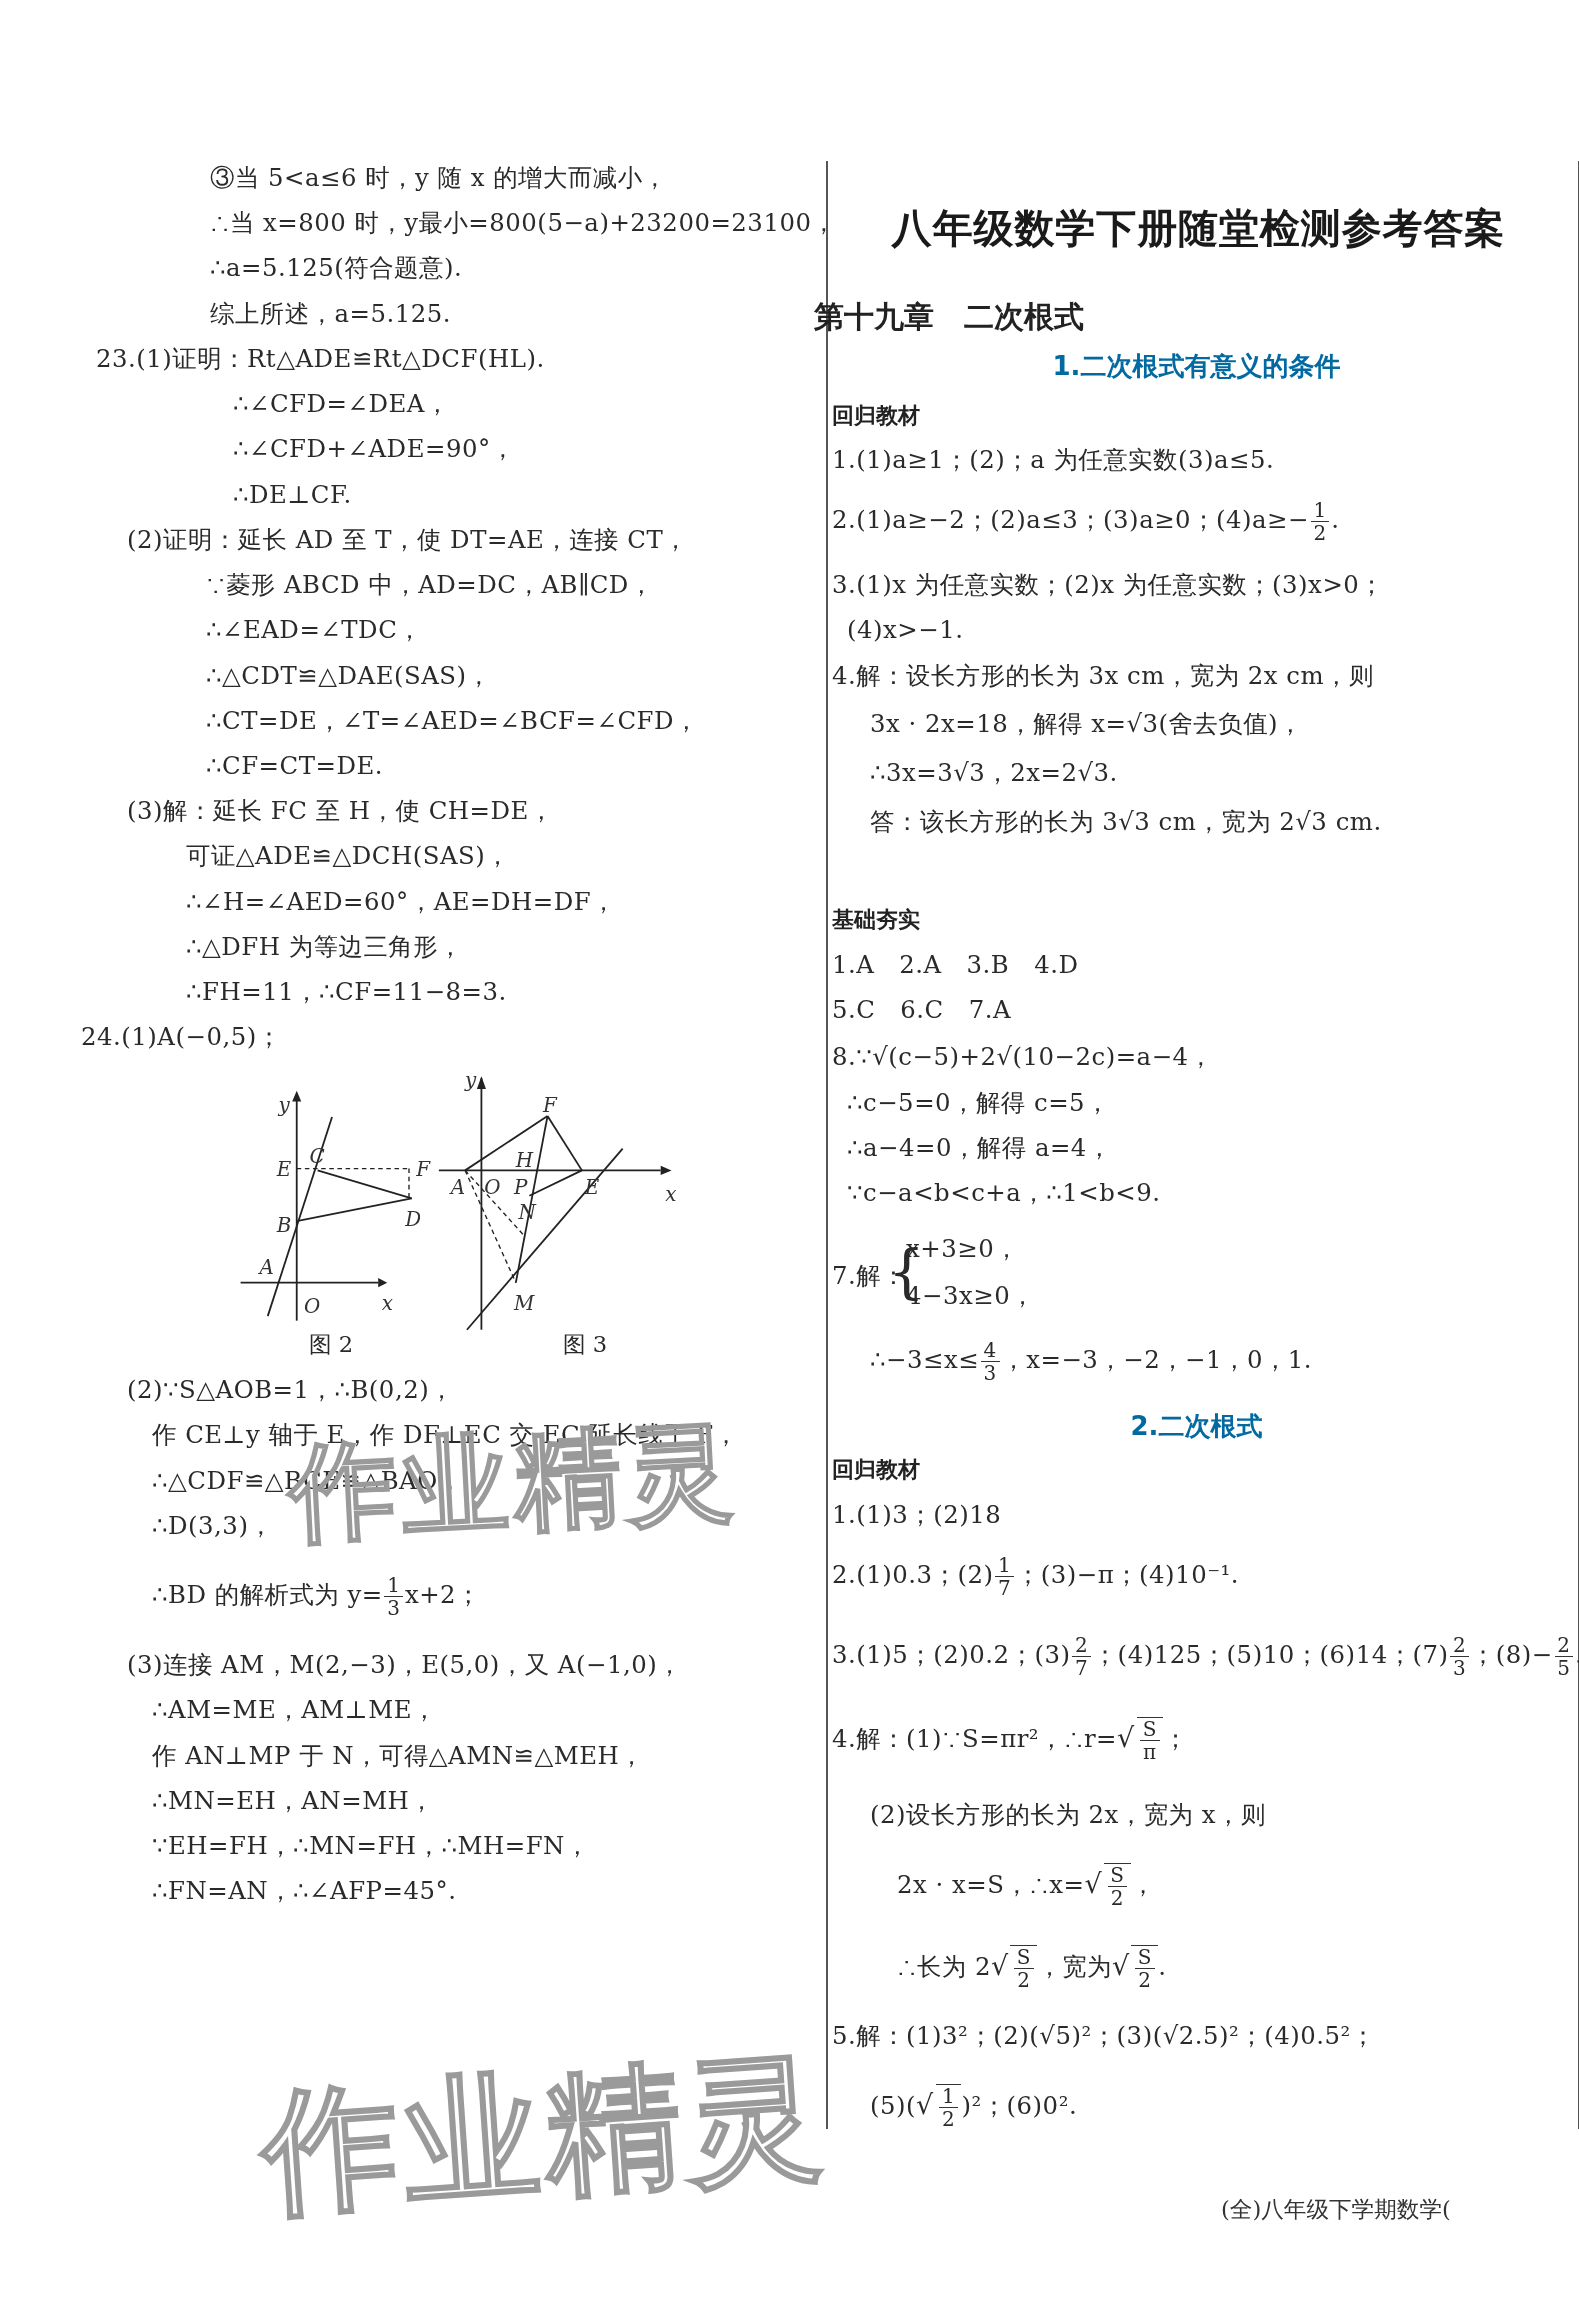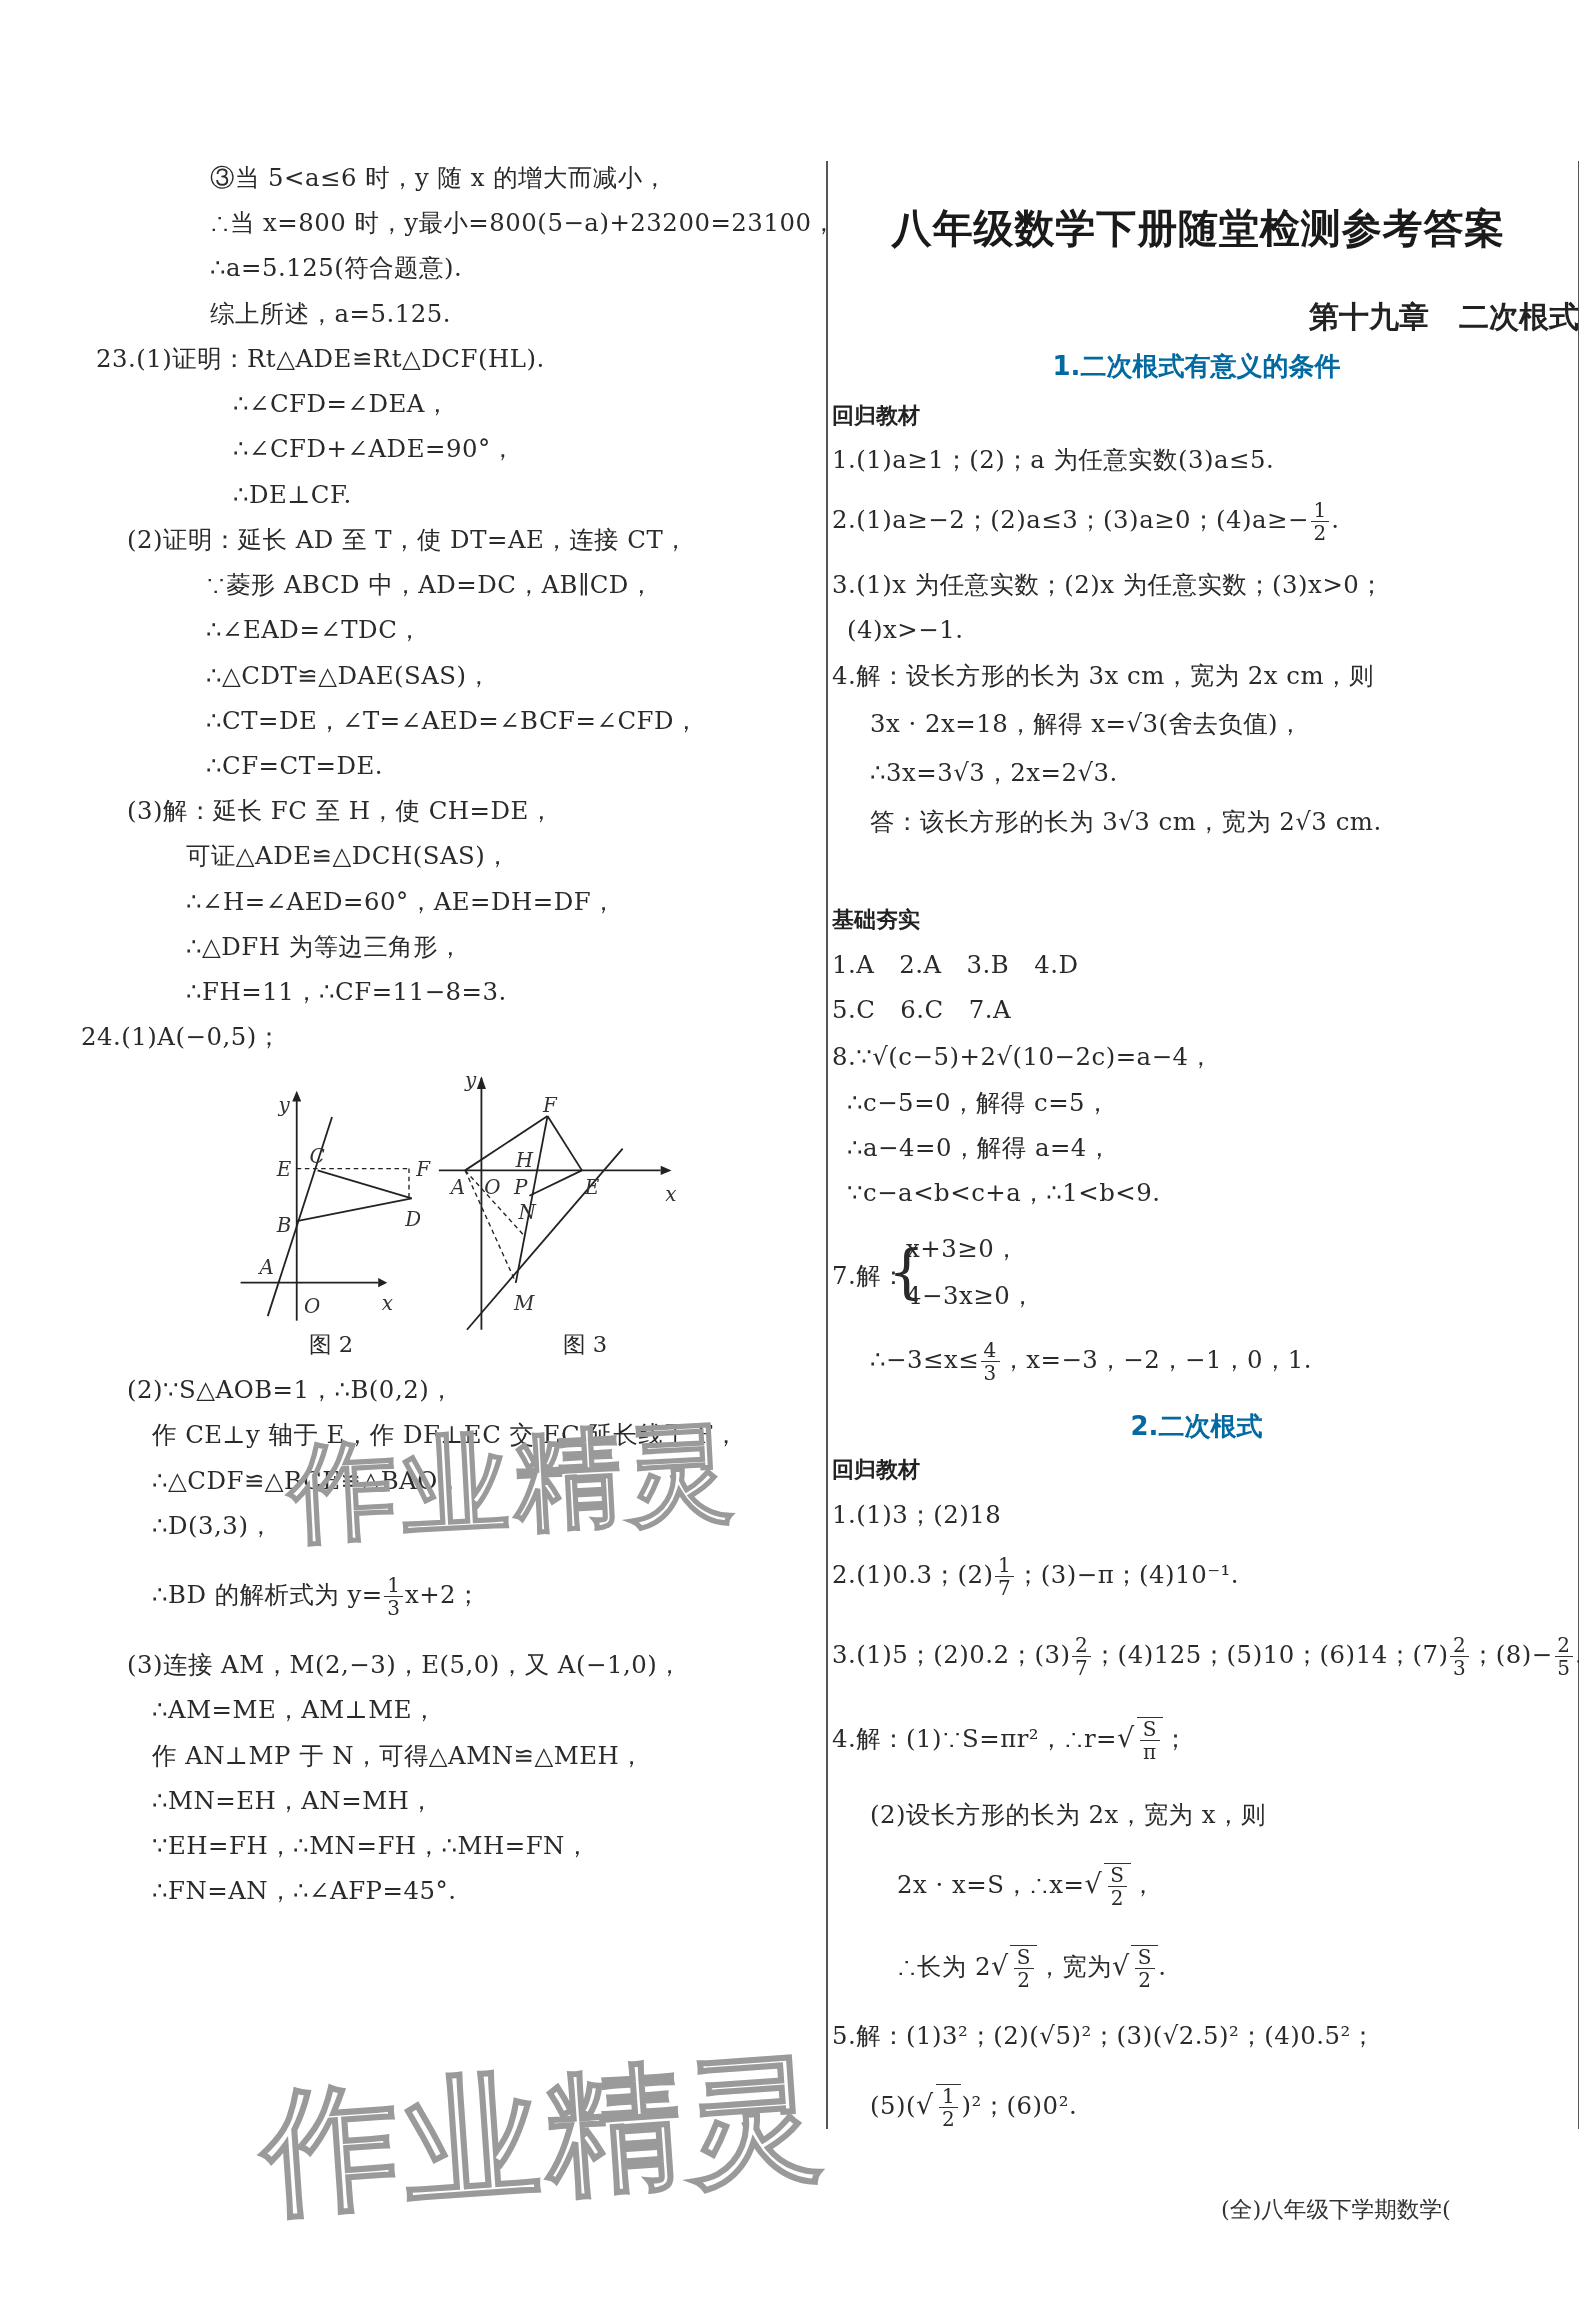--- a/index.html
+++ b/index.html
@@ -4,21 +4,21 @@
 <style>
   html,body{margin:0;padding:0;background:#fff;}
   body{width:1579px;height:2320px;position:relative;overflow:hidden;
        font-family:"DejaVu Serif","Liberation Serif",serif;color:#2a2a2a;}
   .page{position:absolute;left:0;top:0;width:1579px;height:2320px;}
   .line{position:absolute;font-size:24.4px;line-height:33px;white-space:nowrap;letter-spacing:0.5px;}
   .divider{position:absolute;left:826px;top:161px;width:1.8px;height:1968px;background:#555;}
   .divider-r{position:absolute;left:1578px;top:161px;width:1.8px;height:1968px;background:#555;}
   .main-title{position:absolute;left:873px;top:201px;width:651px;text-align:center;
      font-family:"DejaVu Sans","Liberation Sans",sans-serif;font-weight:bold;font-size:40px;letter-spacing:0.9px;color:#1a1a1a;}
-  .chapter{position:absolute;left:814px;top:297px;width:765px;text-align:right;
+  .chapter{position:absolute;left:814px;top:297px;width:765px;text-align:left;
      font-family:"DejaVu Sans","Liberation Sans",sans-serif;font-size:30px;font-weight:bold;color:#222;}
   .section{position:absolute;left:814px;width:765px;text-align:center;
      font-family:"DejaVu Sans","Liberation Sans",sans-serif;font-size:26px;font-weight:bold;color:#0369a1;}
   .subhead{position:absolute;left:832px;font-family:"DejaVu Sans","Liberation Sans",sans-serif;
      font-size:22px;font-weight:bold;color:#222;}
   .frac{display:inline-block;vertical-align:middle;text-align:center;font-size:20px;line-height:22px;margin:0 1.8px;}
   .frac .n{display:block;border-bottom:1.4px solid #333;padding:0 2.7px;}
   .frac .d{display:block;padding:0 2.7px;}
   .sqrt{display:inline-block;border-top:1.4px solid #333;padding:0 1.8px;margin-left:1.8px;}
   .rad{font-size:27px;}

